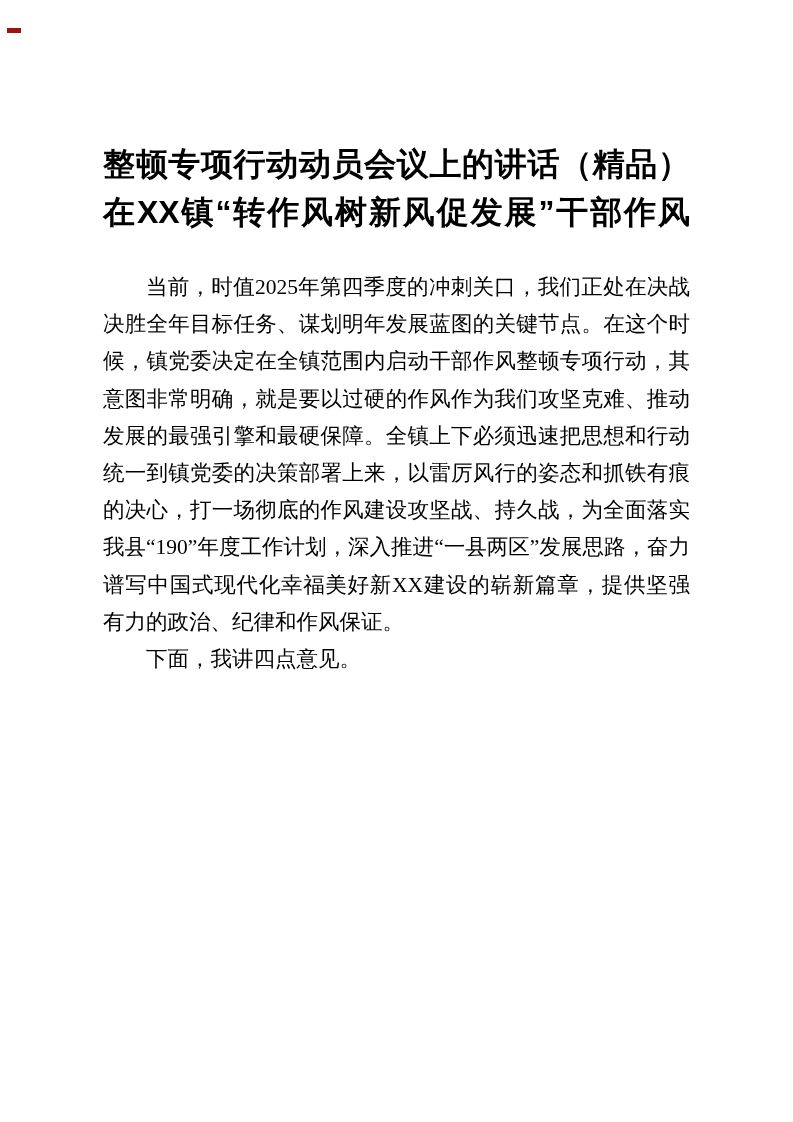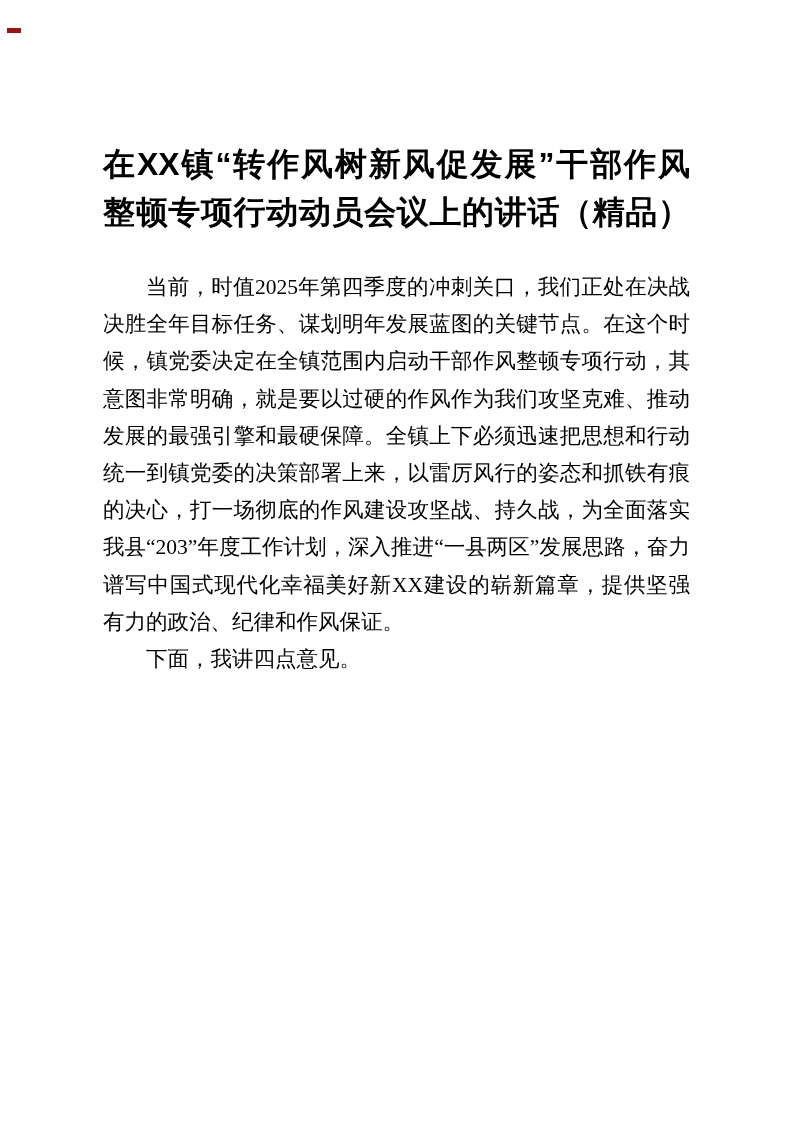--- a/index.html
+++ b/index.html
@@ -58,23 +58,23 @@
 </head>
 <body>
 
 <div class="page">
 
   <div class="red-marker" style="background:#9b1313"></div>
 
   <div class="content">
 
     <h1 class="doc-title">
+      <div class="title-line">整顿专项行动动员会议上的讲话（精品）</div>
       <div class="title-line">在XX镇“转作风树新风促发展”干部作风</div>
-      <div class="title-line">整顿专项行动动员会议上的讲话（精品）</div>
     </h1>
 
     <div class="doc-body">
-      <p class="indent">当前，时值2025年第四季度的冲刺关口，我们正处在决战决胜全年目标任务、谋划明年发展蓝图的关键节点。在这个时候，镇党委决定在全镇范围内启动干部作风整顿专项行动，其意图非常明确，就是要以过硬的作风作为我们攻坚克难、推动发展的最强引擎和最硬保障。全镇上下必须迅速把思想和行动统一到镇党委的决策部署上来，以雷厉风行的姿态和抓铁有痕的决心，打一场彻底的作风建设攻坚战、持久战，为全面落实我县“203”年度工作计划，深入推进“一县两区”发展思路，奋力谱写中国式现代化幸福美好新XX建设的崭新篇章，提供坚强有力的政治、纪律和作风保证。</p>
+      <p class="indent">当前，时值2025年第四季度的冲刺关口，我们正处在决战决胜全年目标任务、谋划明年发展蓝图的关键节点。在这个时候，镇党委决定在全镇范围内启动干部作风整顿专项行动，其意图非常明确，就是要以过硬的作风作为我们攻坚克难、推动发展的最强引擎和最硬保障。全镇上下必须迅速把思想和行动统一到镇党委的决策部署上来，以雷厉风行的姿态和抓铁有痕的决心，打一场彻底的作风建设攻坚战、持久战，为全面落实我县“190”年度工作计划，深入推进“一县两区”发展思路，奋力谱写中国式现代化幸福美好新XX建设的崭新篇章，提供坚强有力的政治、纪律和作风保证。</p>
       <p class="indent">下面，我讲四点意见。</p>
     </div>
 
   </div>
 </div>
 
 </body></html>

